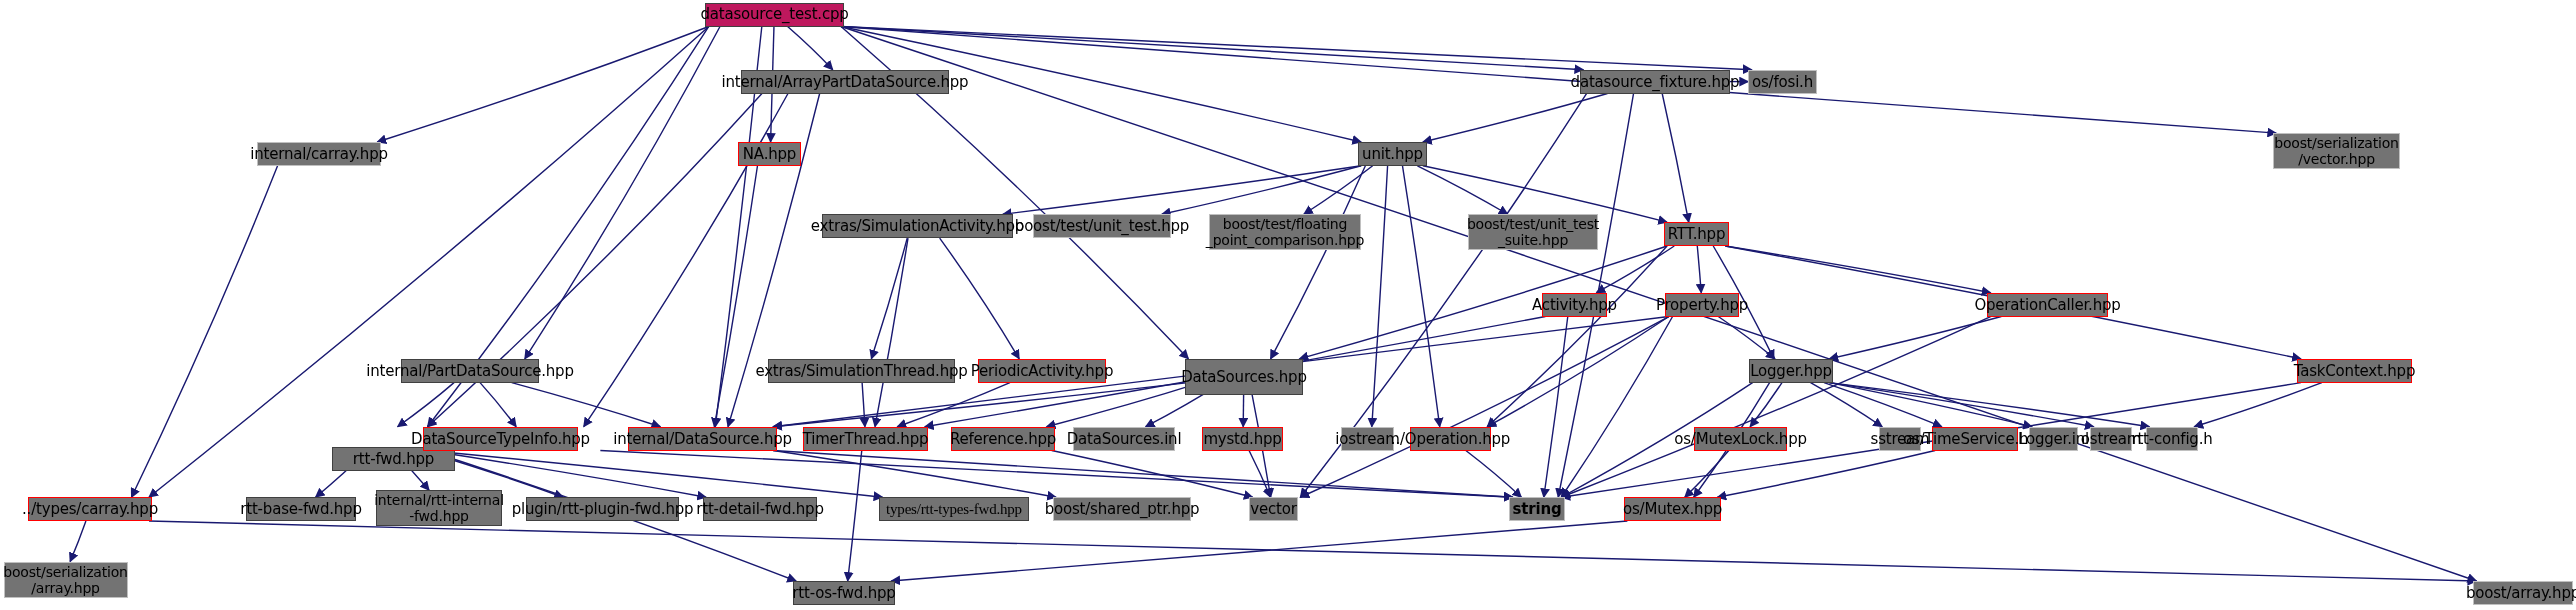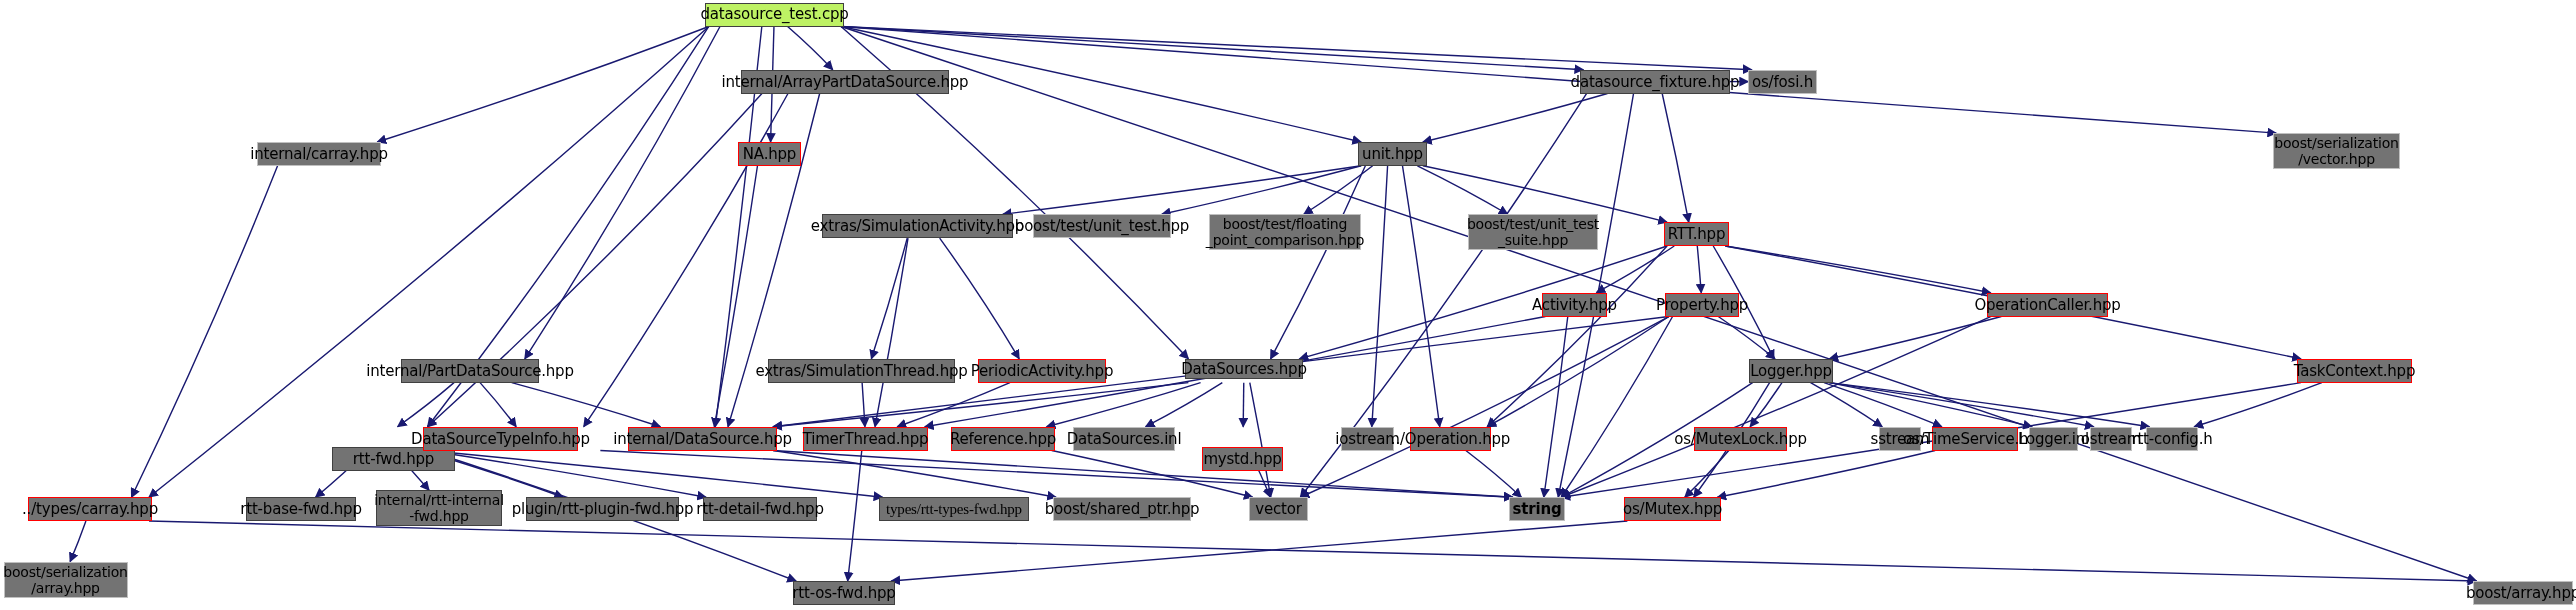--- a/index.html
+++ b/index.html
@@ -33,21 +33,21 @@
     background: #737373;
     color: #000000;
     font-size: 15px;
     line-height: 17px;
     letter-spacing: -0.2px;
     white-space: pre;
     border: 0.9px solid #c0c0c0;
     z-index: 5;
   }
   .node.root {
-    background: #bef264;
+    background: #be185d;
     border: 0.9px solid #404040;
     border-width: 0.9px 1.8px 1.8px 0.9px;
   }
   .node.solid {
     border: 0.9px solid #404040;
     border-width: 0.9px 1.8px 1.8px 0.9px;
   }
   .node.red {
     border: 1.3px solid #ff0000;
   }
@@ -173,46 +173,46 @@
       <div class="node grey" style="left: 1468px; top: 214px; width: 130px; height: 36px; font-size: 14px; line-height: 16px;">boost/test/unit_test
 _suite.hpp</div>
       <div class="node red" style="left: 1664px; top: 222px; width: 65px; height: 24px;">RTT.hpp</div>
       <div class="node red" style="left: 1542px; top: 293px; width: 65px; height: 24px;">Activity.hpp</div>
       <div class="node red" style="left: 1665px; top: 293px; width: 74px; height: 24px;">Property.hpp</div>
       <div class="node red" style="left: 1987px; top: 293px; width: 121px; height: 24px;">OperationCaller.hpp</div>
       <div class="node red" style="left: 2297px; top: 359px; width: 115px; height: 24px;">TaskContext.hpp</div>
       <div class="node solid" style="left: 401px; top: 359px; width: 138px; height: 24px;">internal/PartDataSource.hpp</div>
       <div class="node solid" style="left: 768px; top: 359px; width: 187px; height: 24px;">extras/SimulationThread.hpp</div>
       <div class="node red" style="left: 978px; top: 359px; width: 128px; height: 24px;">PeriodicActivity.hpp</div>
-      <div class="node solid" style="left: 1185px; top: 359px; width: 118px; height: 20px;">DataSources.hpp</div>
+      <div class="node solid" style="left: 1185px; top: 359px; width: 118px; height: 36px;">DataSources.hpp</div>
       <div class="node solid" style="left: 1749px; top: 359px; width: 84px; height: 24px;">Logger.hpp</div>
       <div class="node solid" style="left: 332px; top: 427px; width: 123px; height: 24px; margin-top: 20px;">rtt-fwd.hpp</div>
       <div class="node red" style="left: 423px; top: 427px; width: 155px; height: 24px;">DataSourceTypeInfo.hpp</div>
       <div class="node red" style="left: 628px; top: 427px; width: 149px; height: 24px;">internal/DataSource.hpp</div>
       <div class="node red" style="left: 803px; top: 427px; width: 125px; height: 24px;">TimerThread.hpp</div>
       <div class="node red" style="left: 951px; top: 427px; width: 104px; height: 24px;">Reference.hpp</div>
       <div class="node grey" style="left: 1073px; top: 427px; width: 102px; height: 24px;">DataSources.inl</div>
-      <div class="node red" style="left: 1202px; top: 427px; width: 81px; height: 24px; margin-top: 20px;">mystd.hpp</div>
+      <div class="node red" style="left: 1202px; top: 427px; width: 81px; height: 24px;">mystd.hpp</div>
       <div class="node grey" style="left: 1341px; top: 427px; width: 53px; height: 24px;">iostream</div>
       <div class="node red" style="left: 1410px; top: 427px; width: 81px; height: 24px;">../Operation.hpp</div>
       <div class="node red" style="left: 1694px; top: 427px; width: 93px; height: 24px;">os/MutexLock.hpp</div>
       <div class="node grey" style="left: 1879px; top: 427px; width: 42px; height: 24px;">sstream</div>
       <div class="node red" style="left: 1932px; top: 427px; width: 86px; height: 24px;">os/TimeService.hpp</div>
       <div class="node grey" style="left: 2029px; top: 427px; width: 49px; height: 24px;">Logger.inl</div>
       <div class="node grey" style="left: 2090px; top: 427px; width: 42px; height: 24px;">ostream</div>
       <div class="node grey" style="left: 2146px; top: 427px; width: 52px; height: 24px;">rtt-config.h</div>
       <div class="node red" style="left: 28px; top: 497px; width: 124px; height: 24px;">../types/carray.hpp</div>
       <div class="node solid" style="left: 246px; top: 497px; width: 110px; height: 24px;">rtt-base-fwd.hpp</div>
       <div class="node solid" style="left: 376px; top: 490px; width: 126px; height: 36px; font-size: 14px; line-height: 16px;">internal/rtt-internal
 -fwd.hpp</div>
       <div class="node solid" style="left: 526px; top: 497px; width: 153px; height: 24px;">plugin/rtt-plugin-fwd.hpp</div>
       <div class="node solid" style="left: 703px; top: 497px; width: 114px; height: 24px;">rtt-detail-fwd.hpp</div>
       <div class="node solid" style="left: 879px; top: 497px; width: 150px; height: 24px; font-family: Liberation Serif, serif;">types/rtt-types-fwd.hpp</div>
       <div class="node grey" style="left: 1053px; top: 497px; width: 138px; height: 24px;">boost/shared_ptr.hpp</div>
-      <div class="node grey" style="left: 1249px; top: 497px; width: 59px; height: 24px;">vector</div>
+      <div class="node grey" style="left: 1249px; top: 497px; width: 49px; height: 24px;">vector</div>
       <div class="node grey" style="left: 1509px; top: 497px; width: 56px; height: 24px; font-weight: bold;">string</div>
       <div class="node red" style="left: 1624px; top: 497px; width: 97px; height: 24px;">os/Mutex.hpp</div>
       <div class="node grey" style="left: 3.5px; top: 562px; width: 124px; height: 36px; font-size: 14px; line-height: 16px;">boost/serialization
 /array.hpp</div>
       <div class="node solid" style="left: 793px; top: 581px; width: 102px; height: 24px;">rtt-os-fwd.hpp</div>
       <div class="node grey" style="left: 2473px; top: 581px; width: 100px; height: 24px;">boost/array.hpp</div>
     </div>
 </div>
 
 

